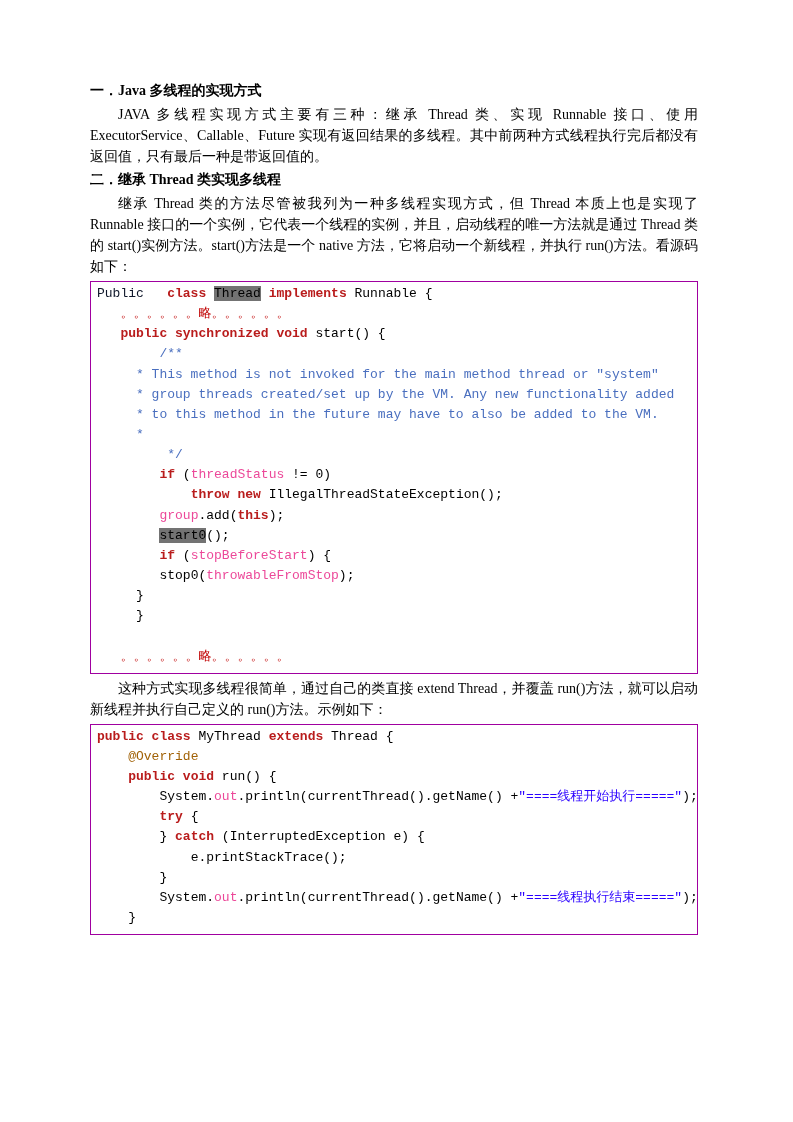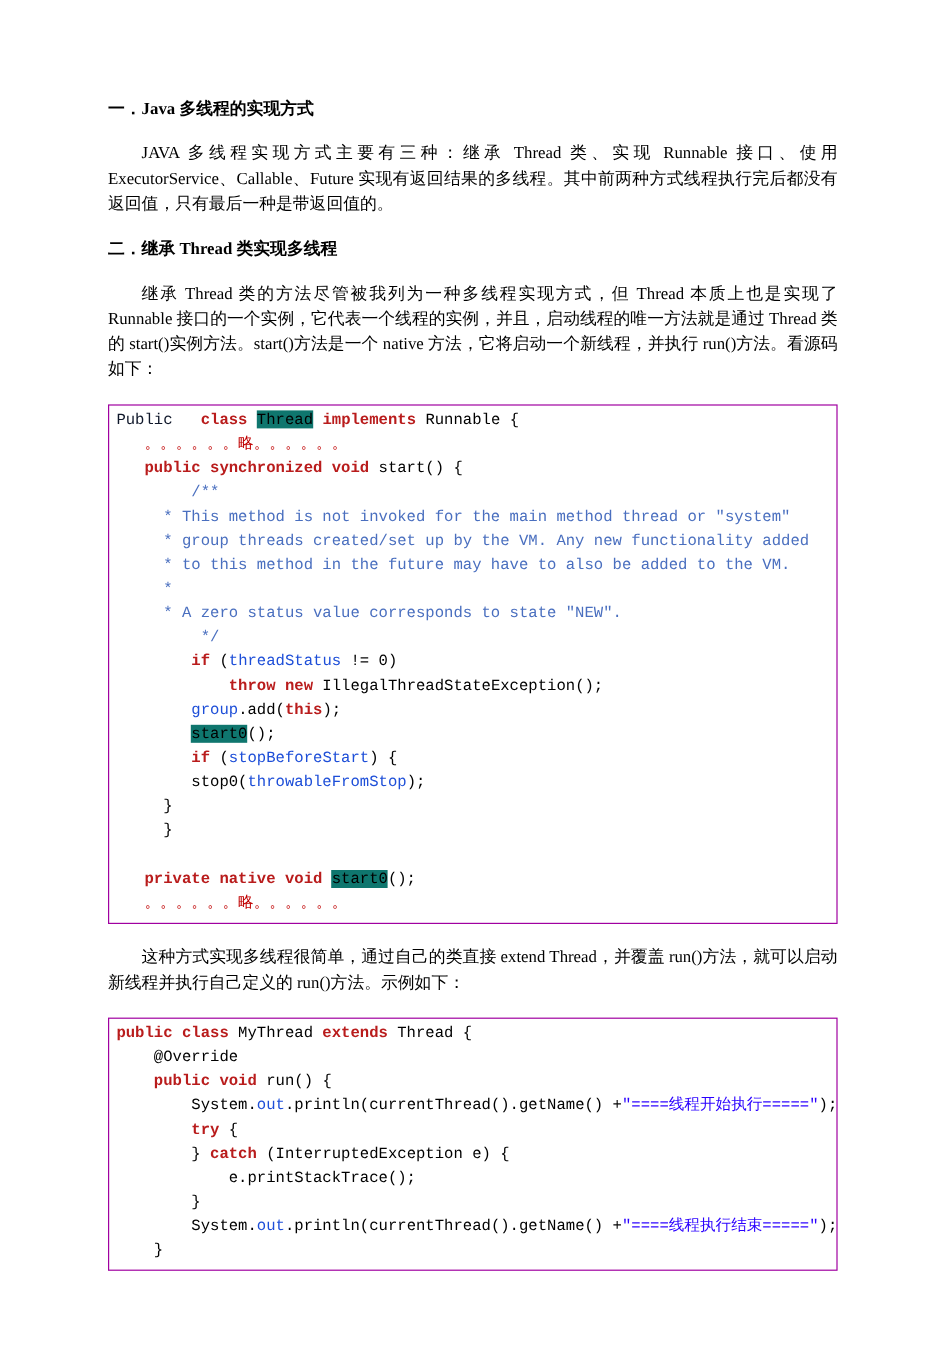--- a/index.html
+++ b/index.html
@@ -17,42 +17,42 @@
     width: 788px;
   }
   .heading {
     font-weight: bold;
     font-family: "SimHei", "黑体", "SimSun", serif;
     margin: 2px 0;
   }
   .para {
     text-indent: 2em;
     line-height: 1.5;
-    margin: 18px 0;
+    margin: 4px 0;
     text-align: justify;
   }
   .code-box {
     border: 1px solid #a000a0;
     padding: 2px 6px 6px 6px;
     margin: 4px 0;
     font-family: "Courier New", monospace;
     font-size: 13px;
     line-height: 1.55;
     white-space: nowrap;
     overflow: hidden;
   }
   .code-line { white-space: pre; }
   .kw { color: #b91c1c; font-weight: bold; }       
   .kwcap { color: #0f172a; }                        
   .str { color: #2a00ff; }                          
-  .field { color: #1d4ed8; }                          
+  .field { color: #ec4899; }                          
   .jdoc { color: #4a6fbf; }                         
-  .anno { color: #000000; text-align: right; }                         
+  .anno { color: #a16207; text-align: right; }                         
   .red { color: #c00000; }                          
-  .hl { background: #0f766e; }                      
+  .hl { background: #737373; }                      
   .ital { }
 </style>
 </head>
 <body>
 
 <div class="page">
 
   <div class="heading">一．Java 多线程的实现方式</div>
   <div class="para">JAVA 多线程实现方式主要有三种：继承 Thread 类、实现 Runnable 接口、使用 ExecutorService、Callable、Future 实现有返回结果的多线程。其中前两种方式线程执行完后都没有返回值，只有最后一种是带返回值的。</div>
 
@@ -61,32 +61,30 @@
 
   <div class="code-box">
     <div class="code-line"><span class="kwcap">Public</span>   <span class="kw">class</span> <span class="hl">Thread</span> <span class="kw">implements</span><span> Runnable {</span></div>
     <div class="code-line">   <span class="red">。。。。。。略。。。。。。</span></div>
     <div class="code-line">   <span class="kw">public synchronized void</span><span> start() {</span></div>
     <div class="code-line jdoc">        /**</div>
     <div class="code-line jdoc">     * This method is not invoked for the main method thread or "system"</div>
     <div class="code-line jdoc">     * group threads created/set up by the VM. Any new functionality added</div>
     <div class="code-line jdoc">     * to this method in the future may have to also be added to the VM.</div>
     <div class="code-line jdoc">     *</div>
-    <div class="code-line jdoc">     * A zero status value corresponds to state "NEW".</div>
     <div class="code-line jdoc">         */</div>
     <div class="code-line">        <span class="kw">if</span><span> (</span><span class="field">threadStatus</span><span> != 0)</span></div>
     <div class="code-line">            <span class="kw">throw new</span><span> IllegalThreadStateException();</span></div>
     <div class="code-line">        <span class="field">group</span><span>.add(</span><span class="kw">this</span><span>);</span></div>
     <div class="code-line">        <span class="hl">start0</span><span>();</span></div>
     <div class="code-line">        <span class="kw">if</span><span> (</span><span class="field">stopBeforeStart</span><span>) {</span></div>
     <div class="code-line">        <span>stop0(</span><span class="field">throwableFromStop</span><span>);</span></div>
     <div class="code-line">     <span>}</span></div>
     <div class="code-line">     <span>}</span></div>
     <div class="code-line"> </div>
-    <div class="code-line">   <span class="kw">private native void </span><span class="hl">start0</span><span>();</span></div>
     <div class="code-line">   <span class="red">。。。。。。略。。。。。。</span></div>
   </div>
 
   <div class="para">这种方式实现多线程很简单，通过自己的类直接 extend Thread，并覆盖 run()方法，就可以启动新线程并执行自己定义的 run()方法。示例如下：</div>
 
   <div class="code-box">
     <div class="code-line"><span class="kw">public class</span><span> MyThread </span><span class="kw">extends</span><span> Thread {</span></div>
     <div class="code-line">    <span class="anno">@Override</span></div>
     <div class="code-line">    <span class="kw">public void</span><span> run() {</span></div>
     <div class="code-line">        <span>System.</span><span class="field ital">out</span><span>.println(</span><span class="ital">currentThread</span><span>().getName() +</span><span class="str">"====线程开始执行====="</span><span>);</span></div>

